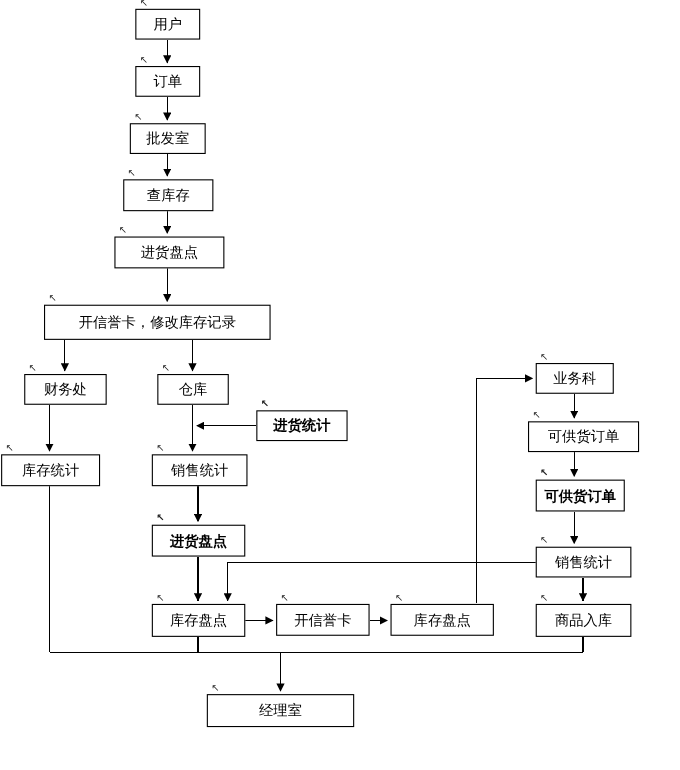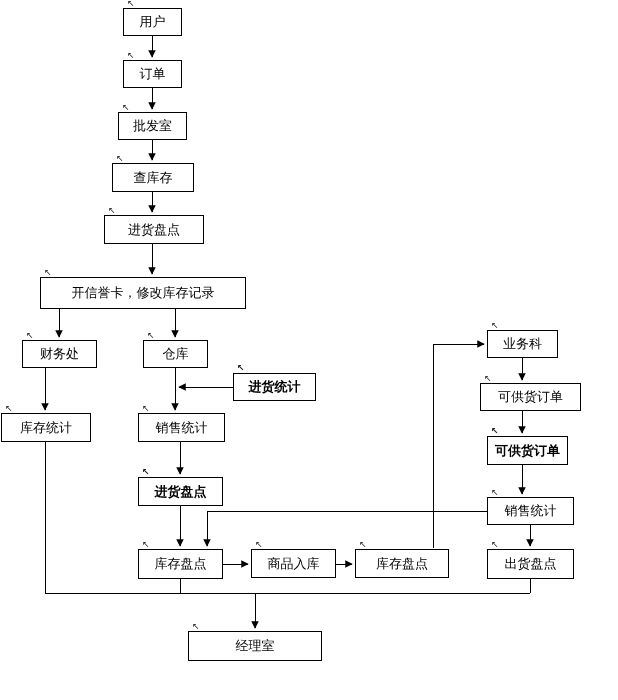--- a/index.html
+++ b/index.html
@@ -171,31 +171,31 @@
     <span>销售统计</span>
   </div>
 
   <div class="node" style="left:138px;top:549px;width:85px;height:30px">
     <span class="anchor">↖</span>
     <span>库存盘点</span>
   </div>
 
   <div class="node" style="left:251px;top:549px;width:85px;height:29px">
     <span class="anchor">↖</span>
+    <span>开信誉卡</span>
+  </div>
+
+  <div class="node" style="left:355px;top:549px;width:94px;height:29px">
+    <span class="anchor">↖</span>
+    <span>库存盘点</span>
+  </div>
+
+  <div class="node" style="left:487px;top:549px;width:87px;height:30px">
+    <span class="anchor">↖</span>
     <span>商品入库</span>
   </div>
 
-  <div class="node" style="left:355px;top:549px;width:94px;height:29px">
-    <span class="anchor">↖</span>
-    <span>库存盘点</span>
-  </div>
-
-  <div class="node" style="left:487px;top:549px;width:87px;height:30px">
-    <span class="anchor">↖</span>
-    <span>出货盘点</span>
-  </div>
-
   <div class="node" style="left:188px;top:631px;width:134px;height:30px">
     <span class="anchor">↖</span>
     <span>经理室</span>
   </div>
 
 </div>
 
 </body></html>

